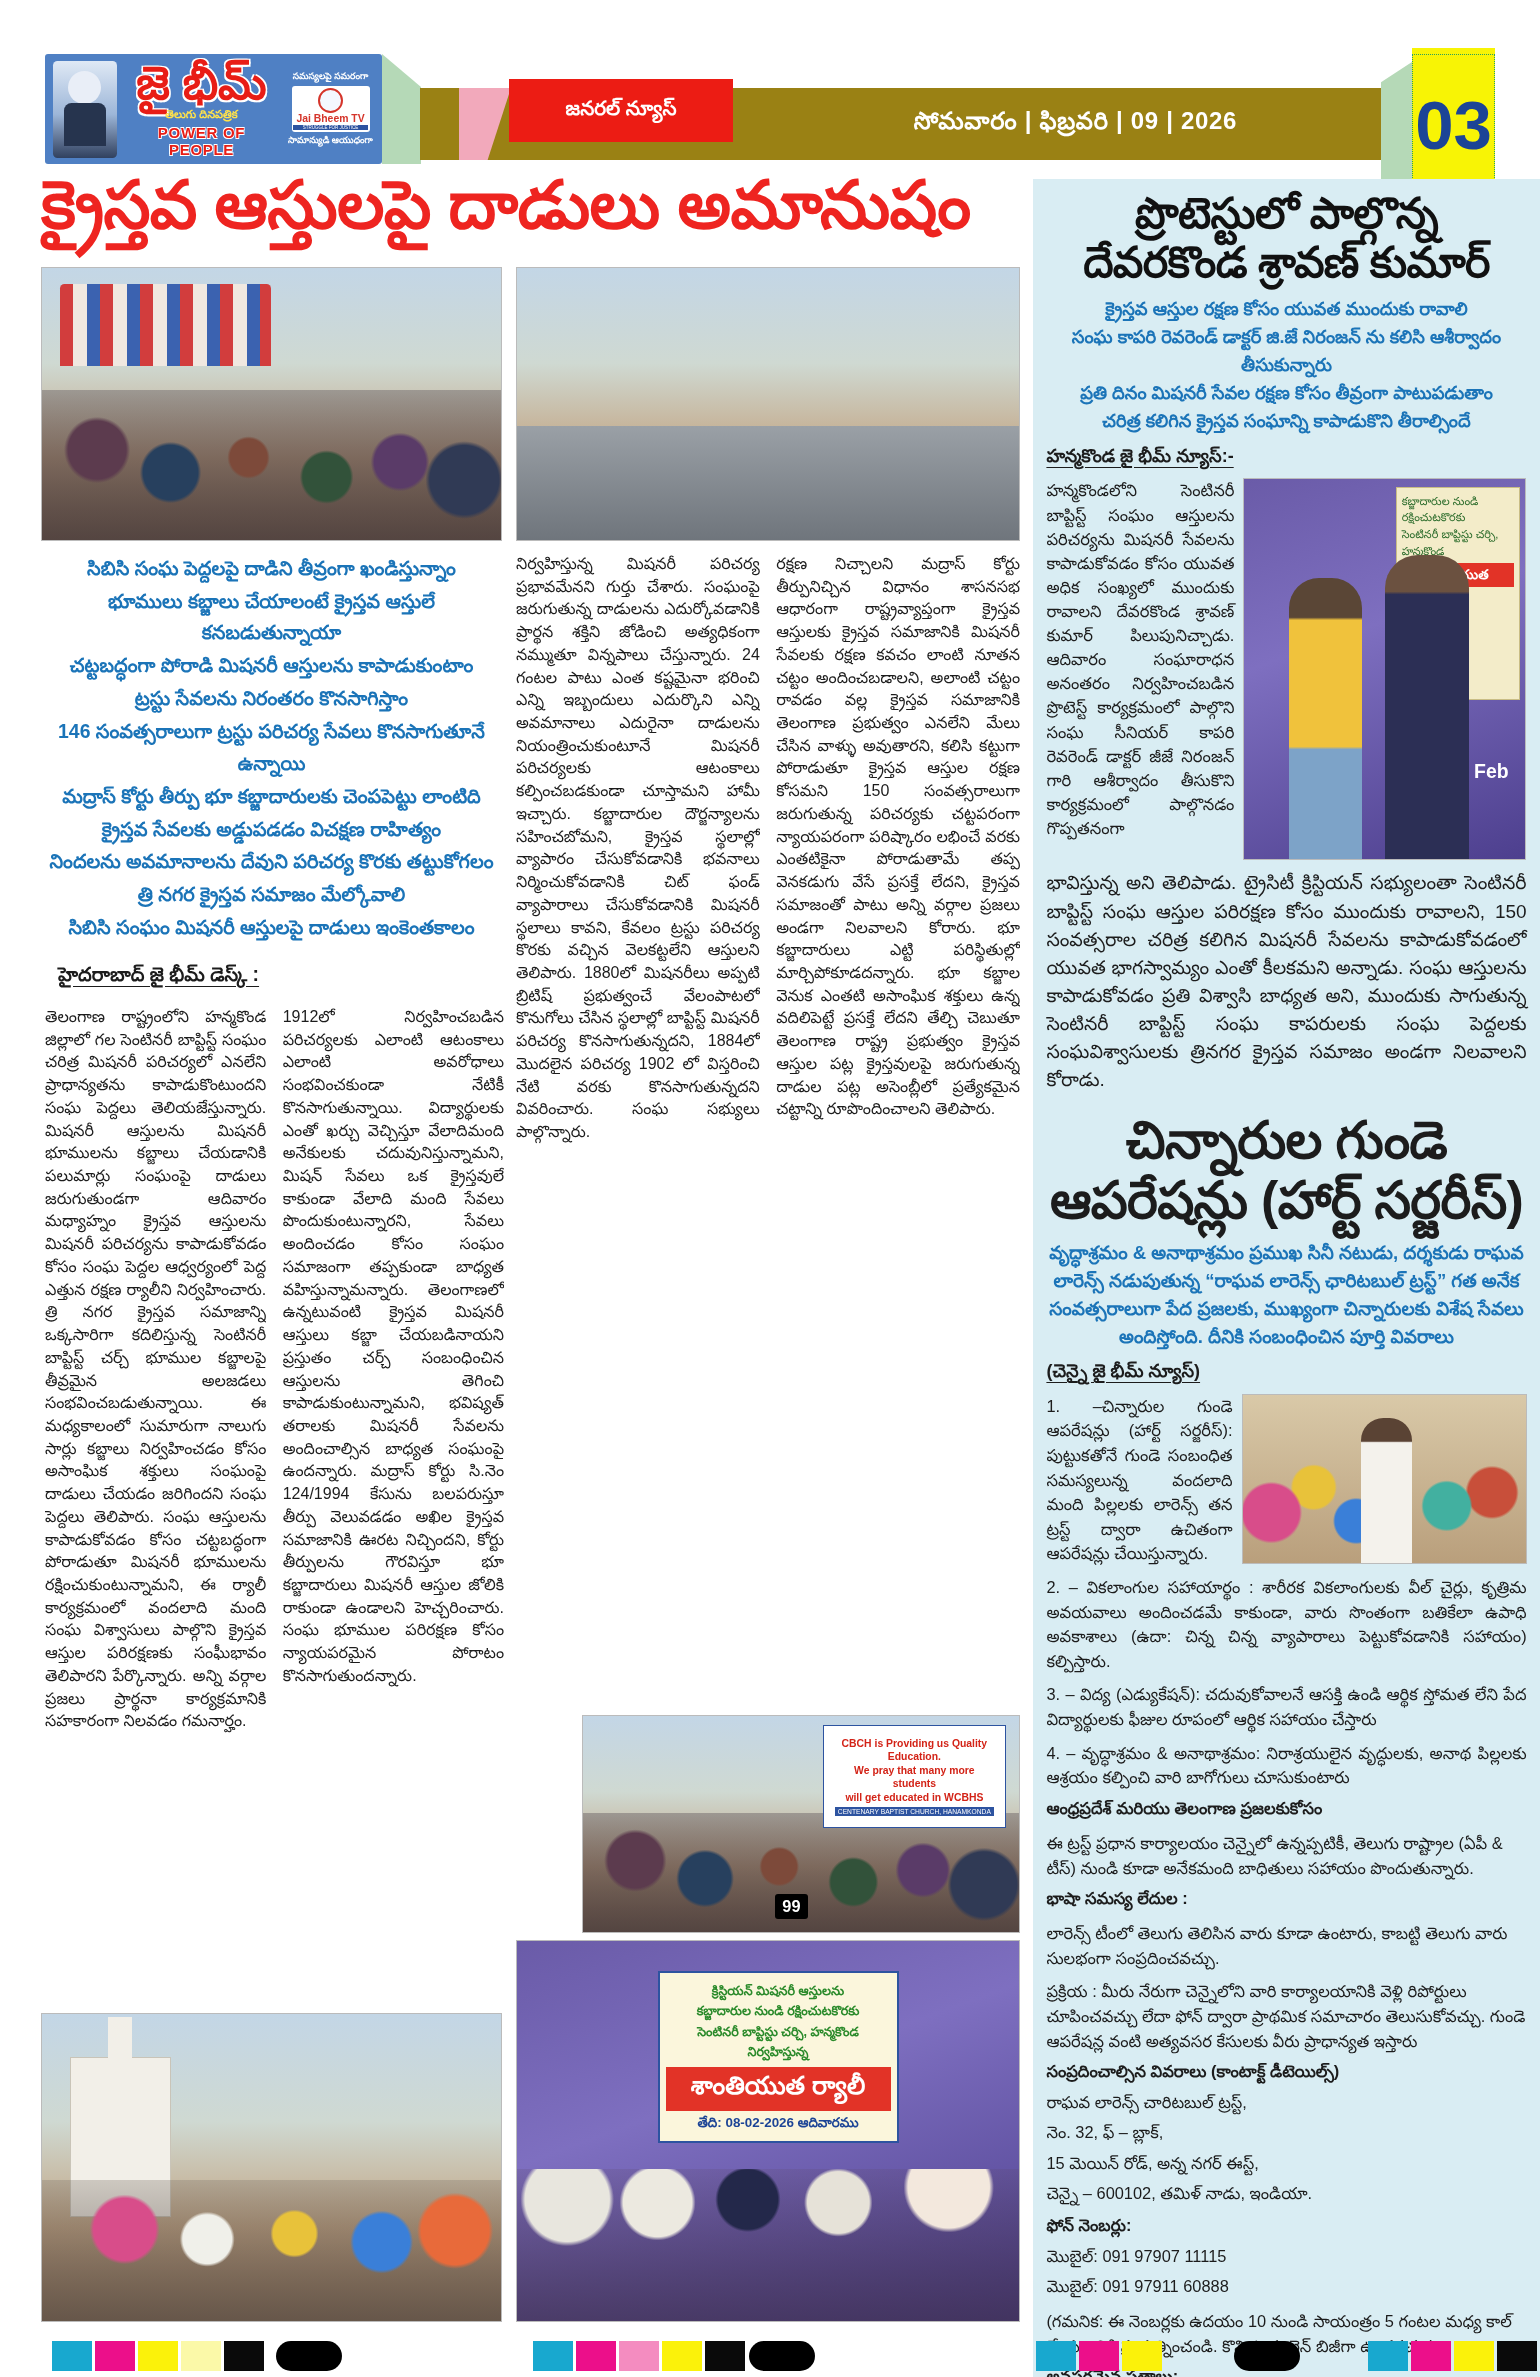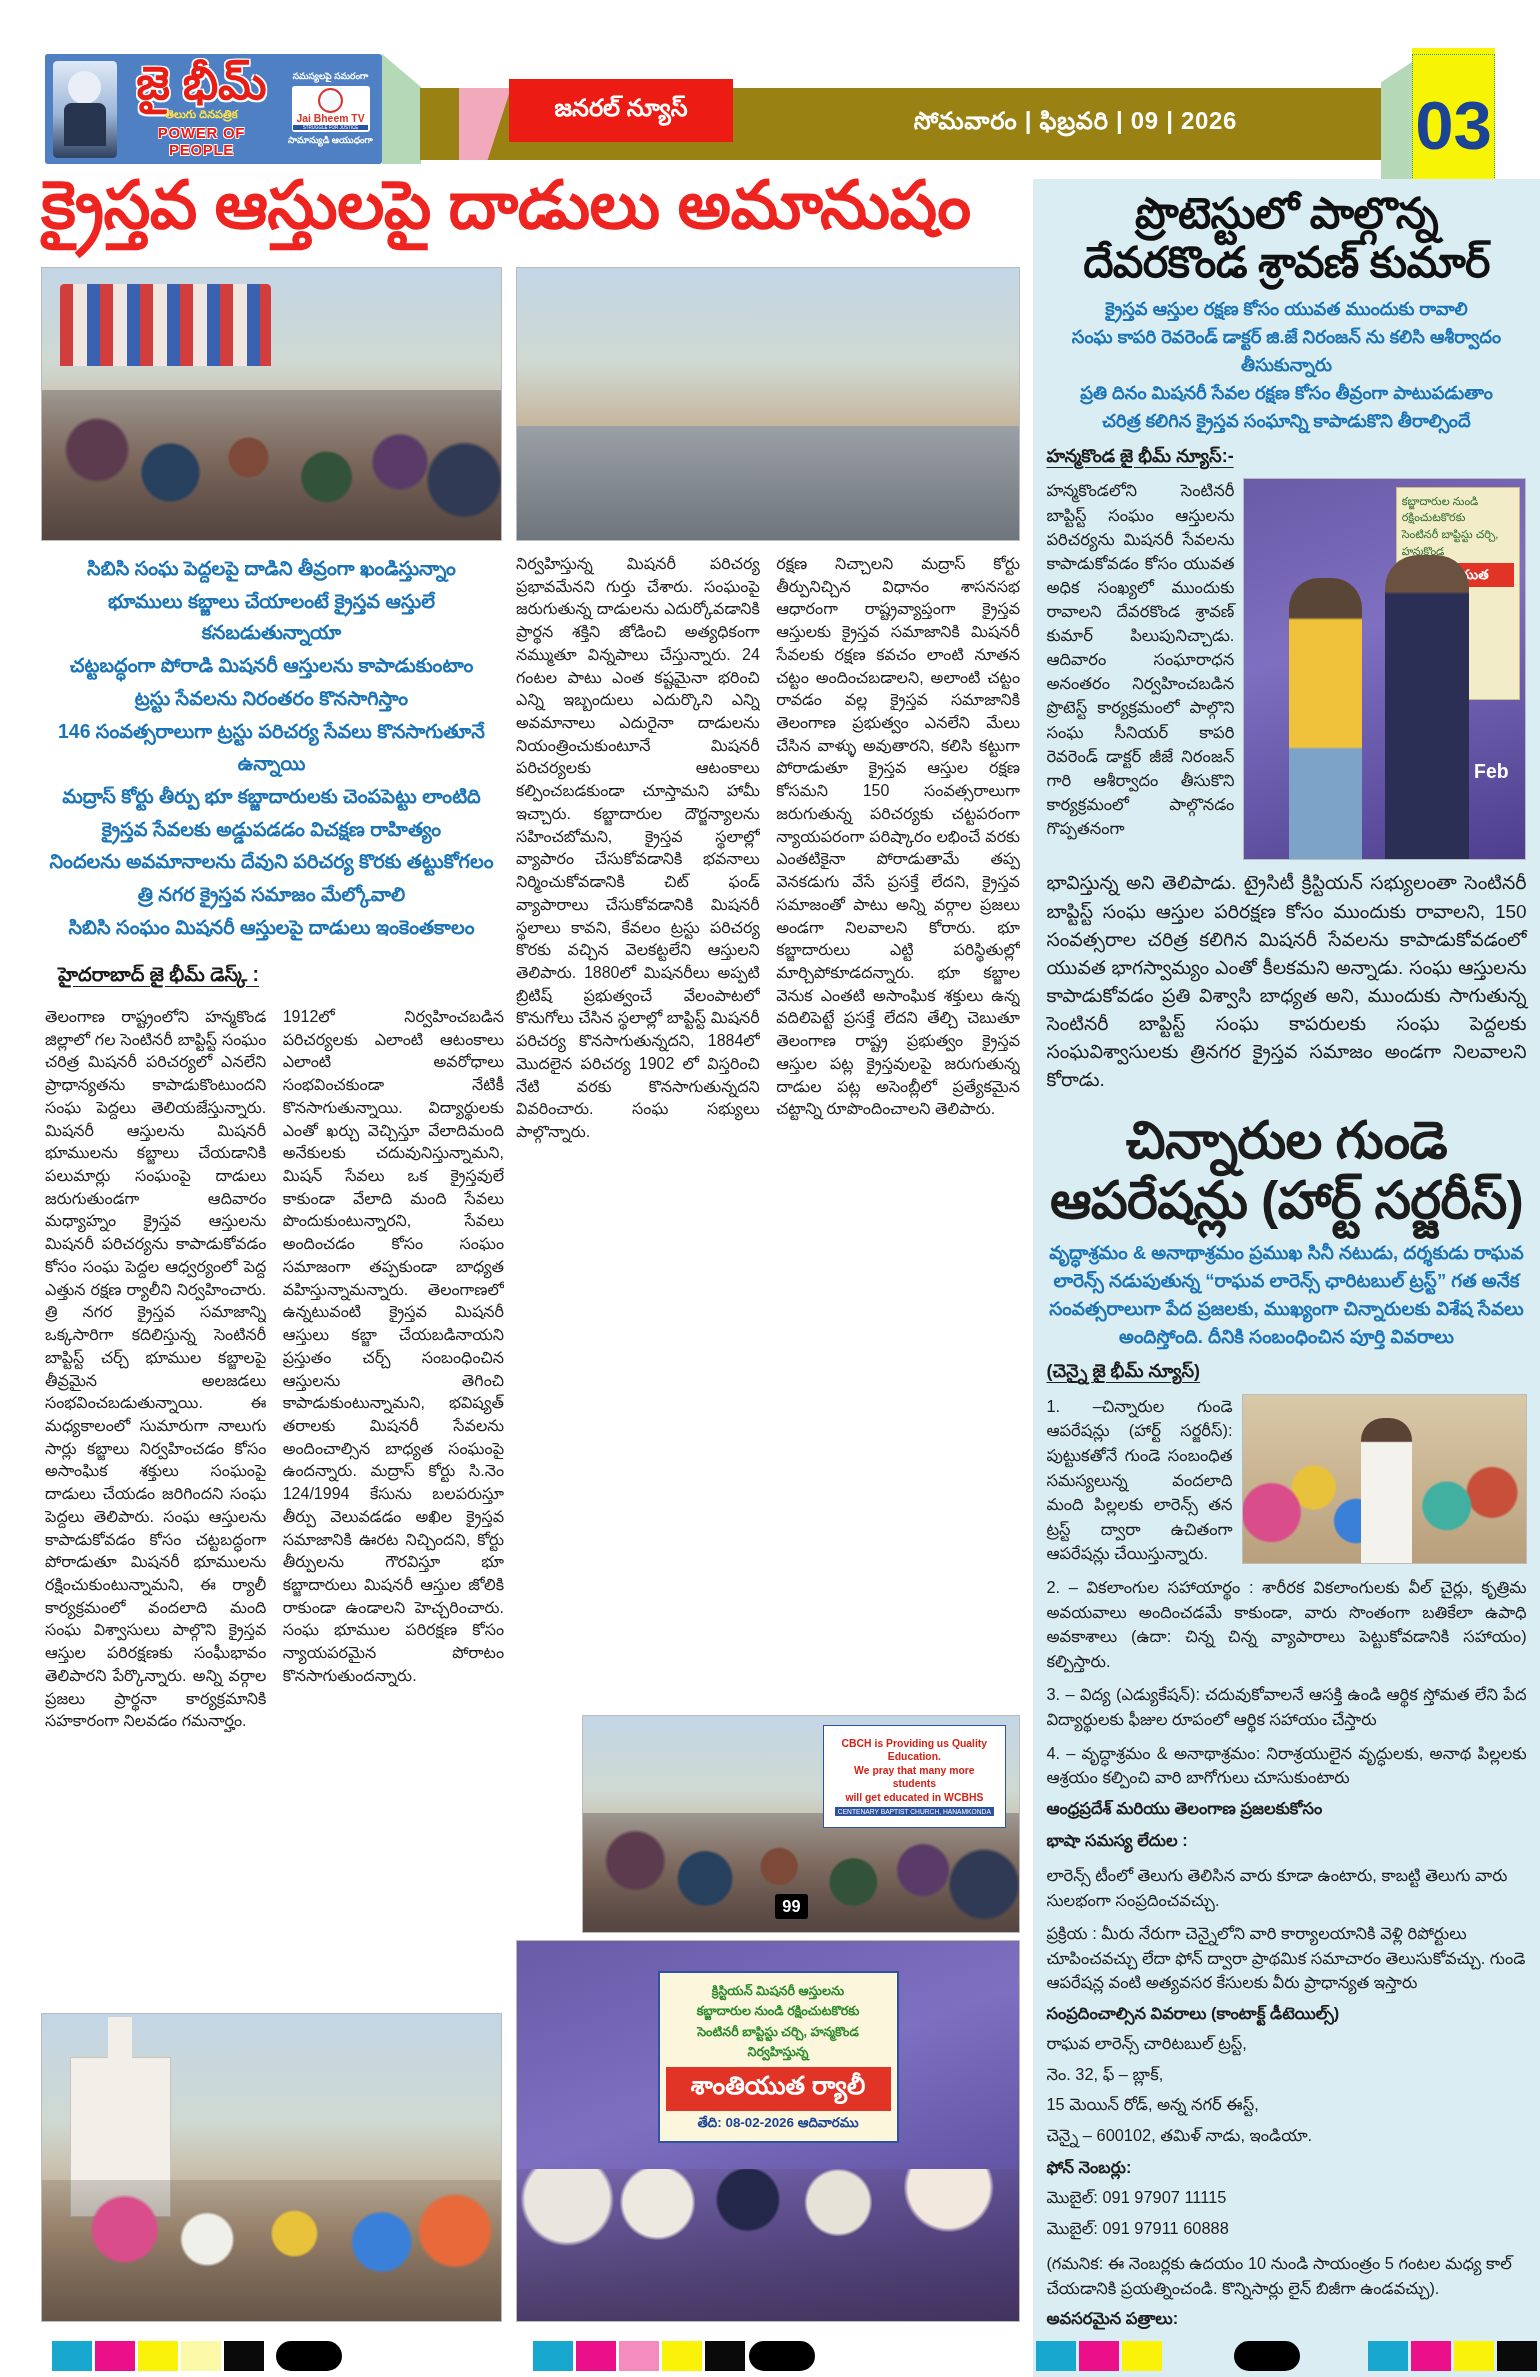--- a/index.html
+++ b/index.html
@@ -25,21 +25,21 @@
   .logo-top-line{font-size:9px;color:#fff;font-weight:bold;}
   .tv-badge{background:#fff;border-radius:3px;margin:3px auto;padding:2.2px 1.5px;width:78px;}
   .tv-circle{width:25px;height:25px;border-radius:50%;border:2.2px solid #d5352b;margin:0 auto 1.5px auto;background:#f4f8ff;}
   .tv-name{font-size:10.4px;font-weight:bold;color:#d5352b;line-height:1;}
   .tv-tag{font-size:4.5px;color:#fff;background:#2d53a0;display:block;margin-top:0.7px;}
   .logo-bottom-line{font-size:9px;color:#fff;font-weight:bold;}
   .green-edge{position:absolute;left:382px;top:54px;width:39px;height:110px;background:var(--green-edge);clip-path:polygon(0 0,100% 30%,100% 100%,0 100%);}
   .olive-strip{position:absolute;left:420px;top:88px;width:969px;height:72px;background:var(--olive);}
   .pink-notch{position:absolute;left:39px;top:0;width:52px;height:72px;background:var(--pink);clip-path:polygon(0 0,100% 0,55% 100%,0 100%);}
   .section-box{position:absolute;left:89px;top:-9px;width:224px;height:63px;background:#ec1c14;display:flex;align-items:center;justify-content:center;}
-  .section-box span{color:#fff;font-size:24px;font-weight:bold;}
+  .section-box span{color:#fff;font-size:20px;font-weight:bold;}
   .date-line{position:absolute;left:417px;top:0;width:477px;height:72px;display:flex;align-items:center;justify-content:center;color:#fff;font-size:24px;font-weight:bold;letter-spacing:0.7px;}
   .pageno-edge{position:absolute;left:1381px;top:60px;width:34px;height:149px;background:var(--green-edge);clip-path:polygon(100% 0,100% 100%,0 85%,0 15%);}
   .pageno-box{position:absolute;left:1412px;top:48px;width:83px;height:154px;background:var(--page-yellow);display:flex;align-items:center;justify-content:center;}
   .pageno-inner{border:0.7px dotted #2aa05a;width:83px;height:142px;display:flex;align-items:center;justify-content:center;}
   .pageno{font-size:69px;font-weight:bold;color:var(--pageno-blue);}
 
   
   .main-headline{position:absolute;left:41px;top:170px;width:977px;font-size:67px;font-weight:bold;color:var(--accent-red);line-height:1.05;letter-spacing:-0.7px;}
 
   
@@ -289,20 +289,21 @@
       <div class="r-photo2">
         <div class="ph-kids"></div>
       </div>
     </div>
 
     <div class="r2-item">2. – వికలాంగుల సహాయార్థం : శారీరక వికలాంగులకు వీల్ చైర్లు, కృత్రిమ అవయవాలు అందించడమే కాకుండా, వారు సొంతంగా బతికేలా ఉపాధి అవకాశాలు (ఉదా: చిన్న చిన్న వ్యాపారాలు పెట్టుకోవడానికి సహాయం) కల్పిస్తారు.</div>
     <div class="r2-item">3. – విద్య (ఎడ్యుకేషన్): చదువుకోవాలనే ఆసక్తి ఉండి ఆర్థిక స్తోమత లేని పేద విద్యార్థులకు ఫీజుల రూపంలో ఆర్థిక సహాయం చేస్తారు</div>
     <div class="r2-item">4. – వృద్ధాశ్రమం &amp; అనాథాశ్రమం: నిరాశ్రయులైన వృద్ధులకు, అనాథ పిల్లలకు ఆశ్రయం కల్పించి వారి బాగోగులు చూసుకుంటారు</div>
 
     <div class="r2-head">ఆంధ్రప్రదేశ్ మరియు తెలంగాణ ప్రజలకుకోసం</div>
+    <div class="r2-line">ఈ ట్రస్ట్ ప్రధాన కార్యాలయం చెన్నైలో ఉన్నప్పటికీ, తెలుగు రాష్ట్రాల (ఏపీ &amp; టీస్) నుండి కూడా అనేకమంది బాధితులు సహాయం పొందుతున్నారు.</div>
 
     <div class="r2-head">భాషా సమస్య లేదుల :</div>
     <div class="r2-line">లారెన్స్ టీంలో తెలుగు తెలిసిన వారు కూడా ఉంటారు, కాబట్టి తెలుగు వారు సులభంగా సంప్రదించవచ్చు.</div>
 
     <div class="r2-line">ప్రక్రియ : మీరు నేరుగా చెన్నైలోని వారి కార్యాలయానికి వెళ్లి రిపోర్టులు చూపించవచ్చు లేదా ఫోన్ ద్వారా ప్రాథమిక సమాచారం తెలుసుకోవచ్చు. గుండె ఆపరేషన్ల వంటి అత్యవసర కేసులకు వీరు ప్రాధాన్యత ఇస్తారు</div>
 
     <div class="r2-head">సంప్రదించాల్సిన వివరాలు (కాంటాక్ట్ డీటెయిల్స్)</div>
     <div class="contact-block">
       <div>రాఘవ లారెన్స్ చారిటబుల్ ట్రస్ట్,</div>
       <div>నెం. 32, ఫ్ – బ్లాక్,</div>

